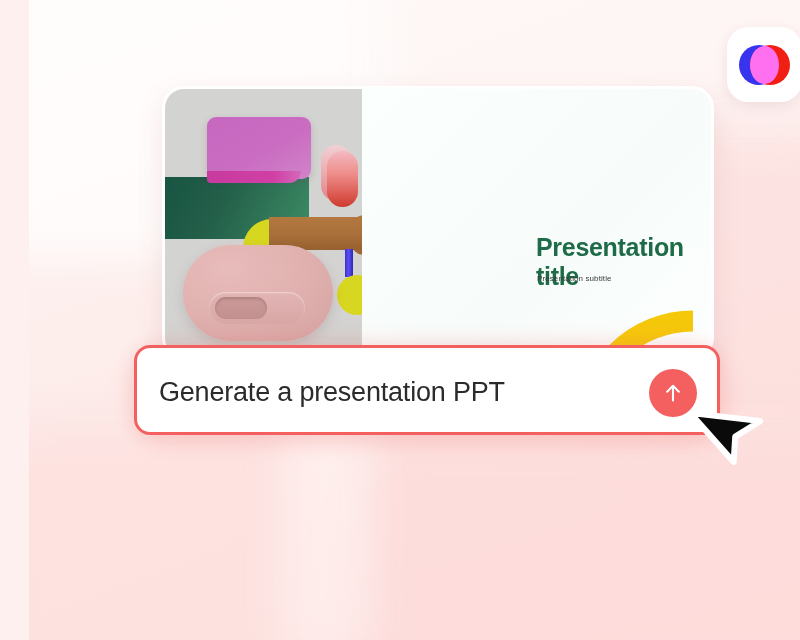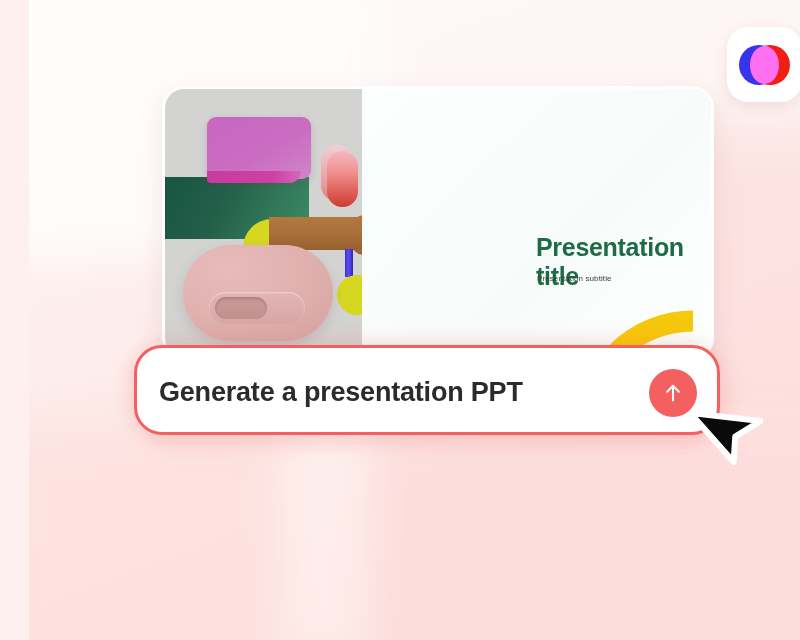--- a/index.html
+++ b/index.html
@@ -84,22 +84,22 @@
   .slide-sub{position:absolute;left:175px;top:185px;
            font-size:8px;font-weight:normal;color:#3c3c3c;letter-spacing:.1px;}
 
   
   .arcs{position:absolute;right:-48px;bottom:-74px;width:184px;height:160px;overflow:hidden;}
 
   
   .prompt-glow{position:absolute;left:96px;top:336px;width:608px;height:112px;
         border-radius:60px;background:rgba(244,96,95,.10);filter:blur(9px);}
   .prompt{position:absolute;left:105px;top:345px;width:586px;height:90px;
-        box-sizing:border-box;border:3px solid #f4605f;border-radius:28px;
-        background:#ffffff;box-shadow:0 4px 16px rgba(226,120,118,.18);font-weight:bold;}
+        box-sizing:border-box;border:3px solid #f4605f;border-radius:16px;
+        background:#ffffff;box-shadow:0 4px 16px rgba(226,120,118,.18);}
   .prompt-text{position:absolute;left:22px;top:29px;font-size:27px;color:#2b2b2b;
         letter-spacing:-.2px;}
   .send{position:absolute;left:512px;top:21px;width:48px;height:48px;border-radius:50%;
         background:#f4605f;display:flex;align-items:center;justify-content:center;}
 
   
   .cursor{position:absolute;left:662px;top:393px;width:78px;height:72px;}
 </style>
 </head>
 <body>

